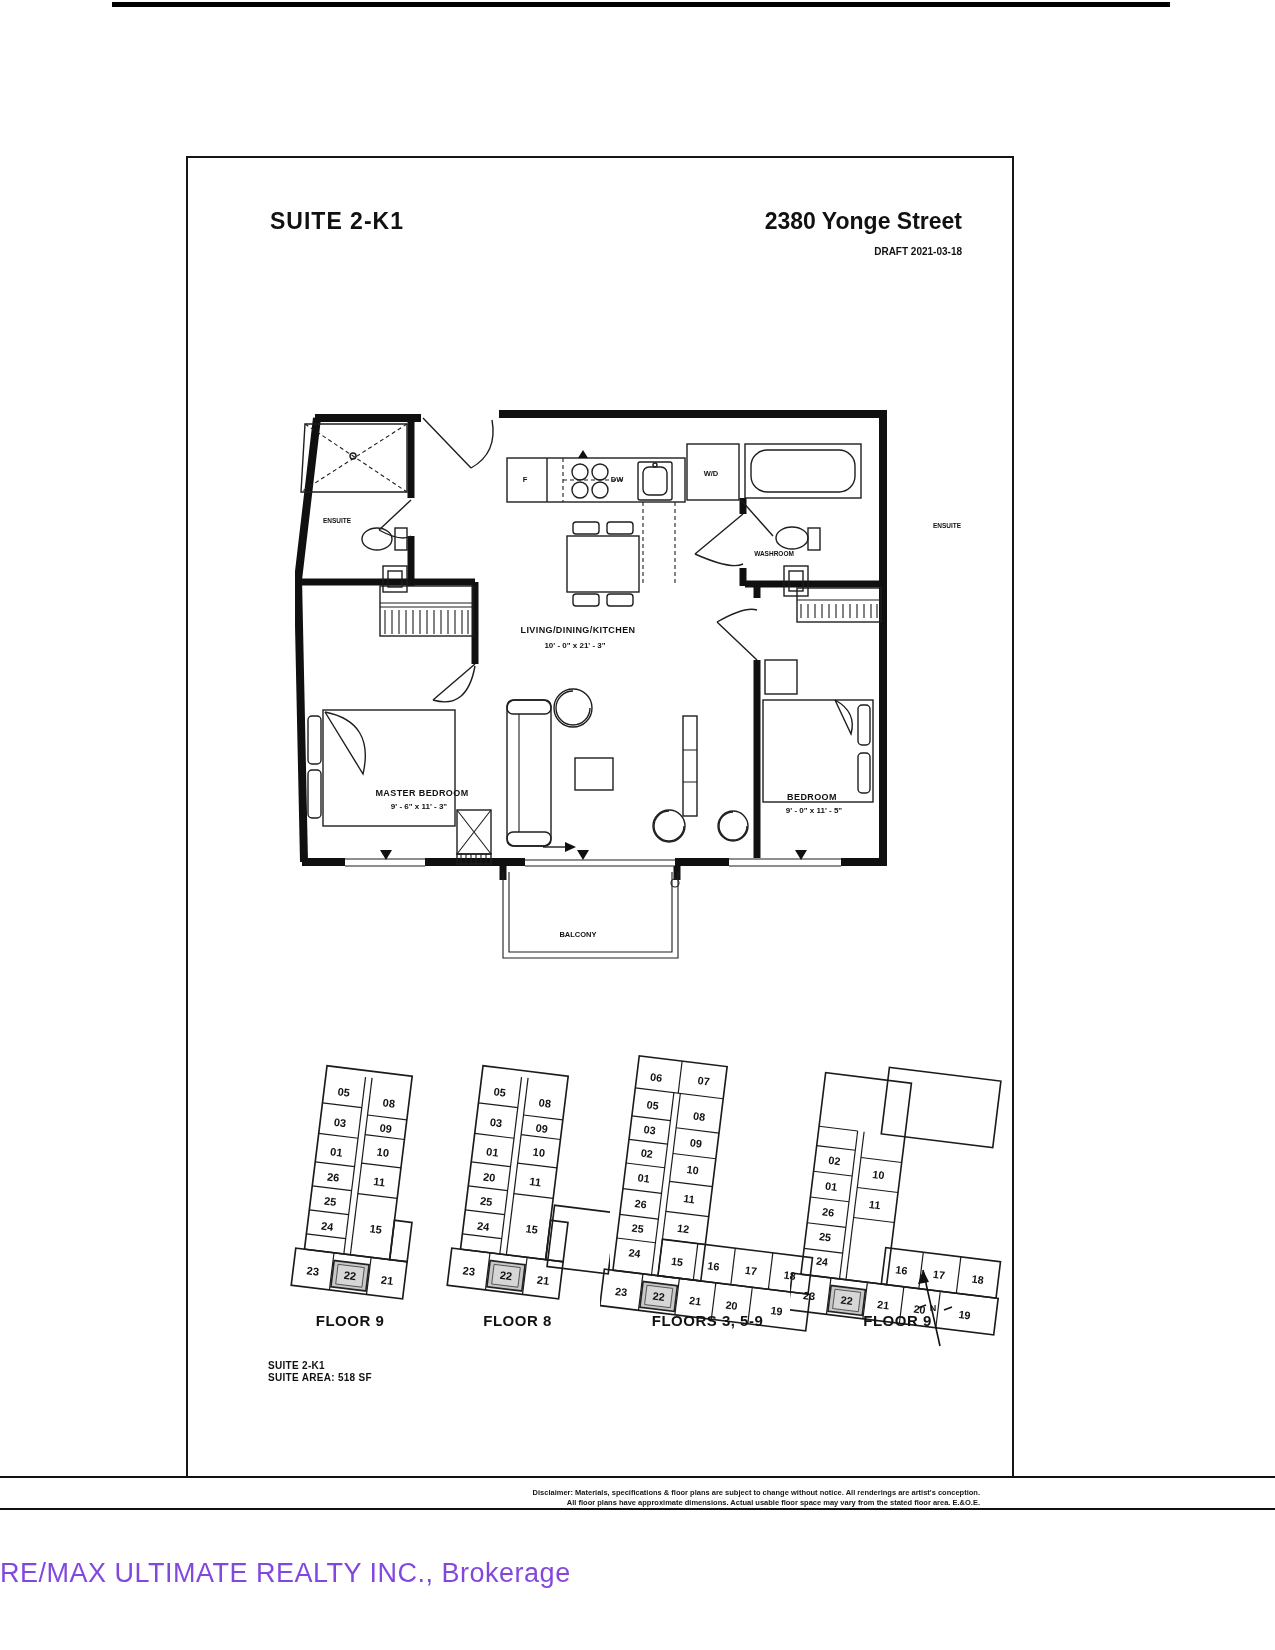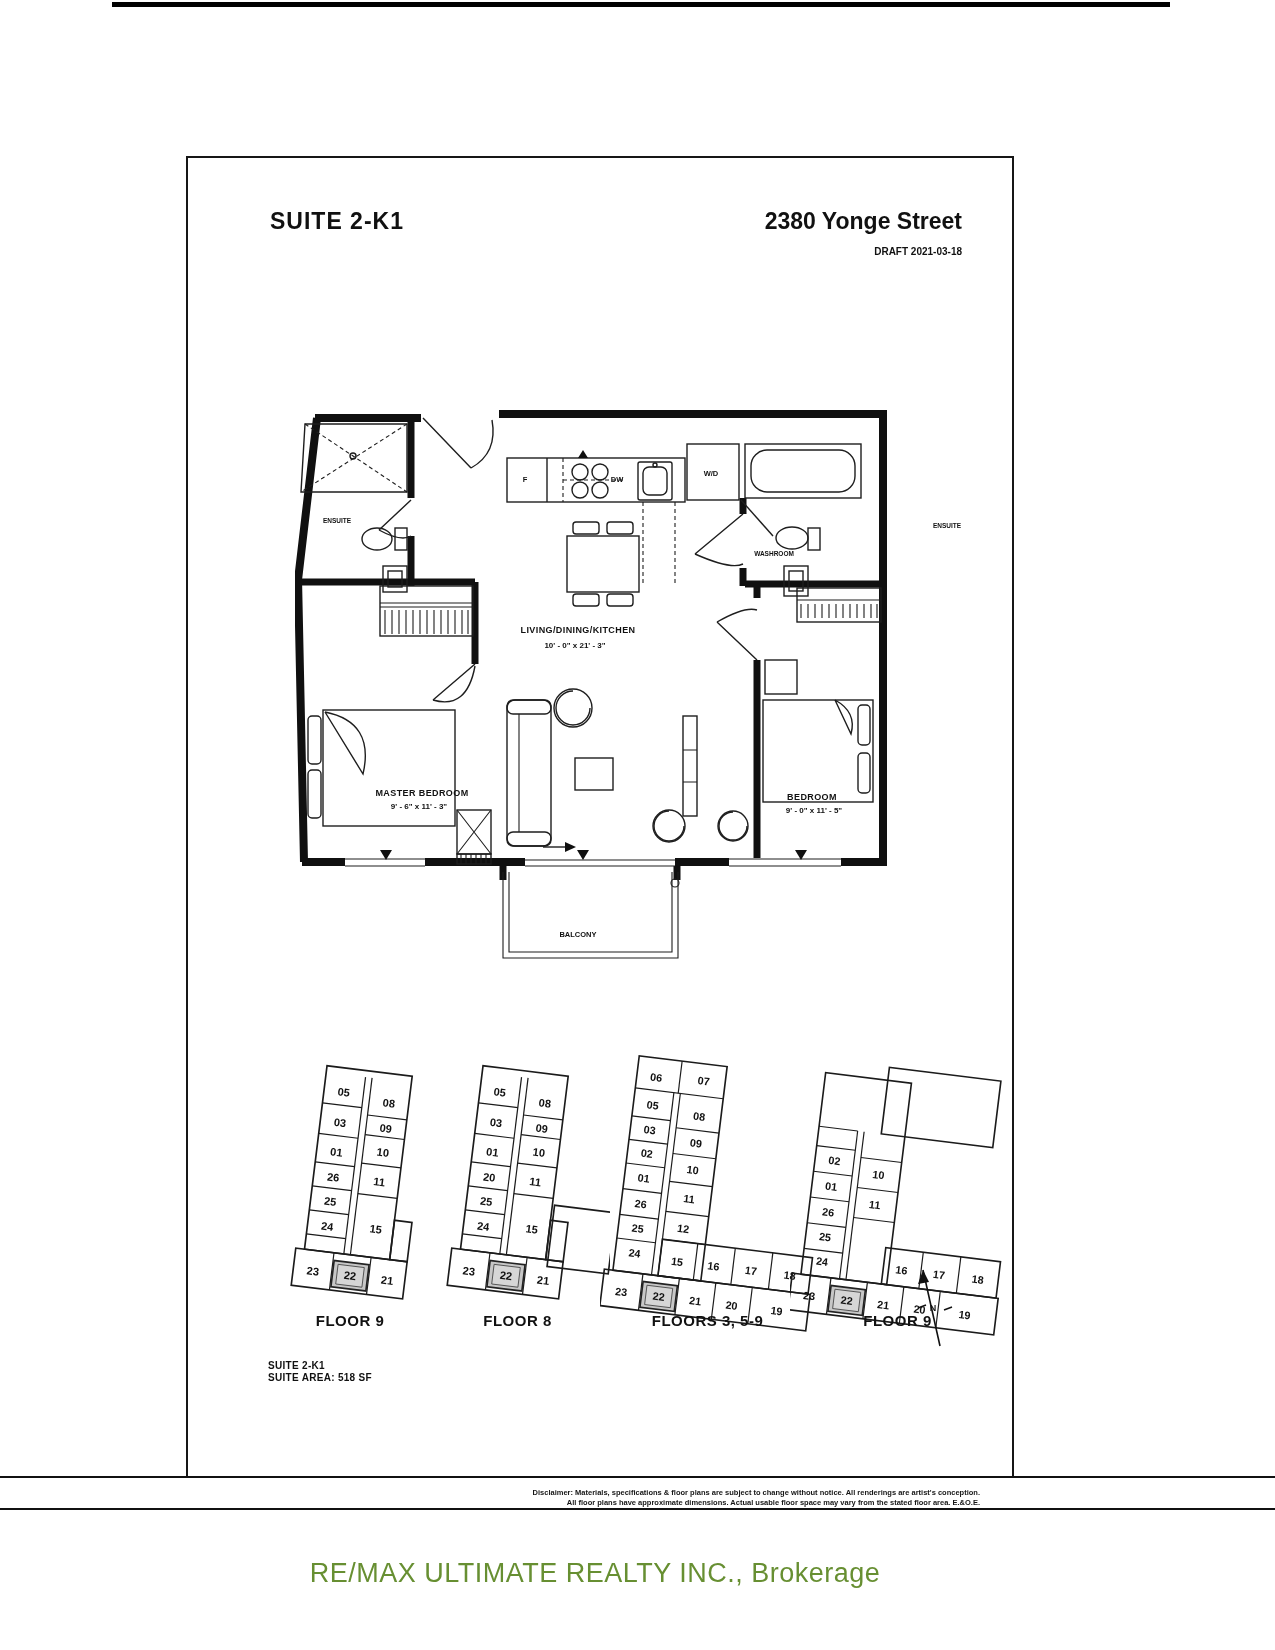--- a/index.html
+++ b/index.html
@@ -22,22 +22,22 @@
   .floorplan .dims{font-size:8px;}
   .floorplan .sm{font-size:6.5px;}
   .floorplan .lbl{font-size:7.5px;}
   .keyplan{position:absolute;top:1038px;}
   .kp-label{position:absolute;top:1312px;font-size:15px;font-weight:bold;text-align:center;letter-spacing:.5px;}
   .suite-info{position:absolute;left:268px;top:1360px;font-size:10px;font-weight:bold;line-height:12px;letter-spacing:.3px;}
   .disclaimer{position:absolute;left:300px;top:1448px;width:680px;text-align:right;font-size:7.5px;
               font-weight:bold;line-height:10px;color:#151515;margin-top:40px;}
   .strip-line{position:absolute;left:0;width:1275px;background:#111;}
   .nts{position:absolute;left:0;top:1482px;width:1170px;text-align:center;font-size:17px;font-weight:bold;letter-spacing:2px;}
-  .watermark{position:absolute;left:0;top:1558px;width:1190px;text-align:center;font-size:27px;
-             color:#4d7c0f;opacity:.85;letter-spacing:.5px;}
+  .watermark{position:absolute;left:0;top:1558px;width:1190px;text-align:left;font-size:27px;
+             color:#6d28d9;opacity:.85;letter-spacing:.5px;}
   .compass{position:absolute;left:900px;top:1258px;width:70px;height:100px;}
   .compass line,.compass path{stroke:#111;stroke-width:1.6;fill:none;}
   .compass text{fill:#111;font-size:9px;font-weight:bold;font-family:"Liberation Sans",sans-serif;}
 </style>
 </head>
 <body>
 
 <div class="page">
   <div class="scan-bar"></div>
   <div class="frame"></div>

